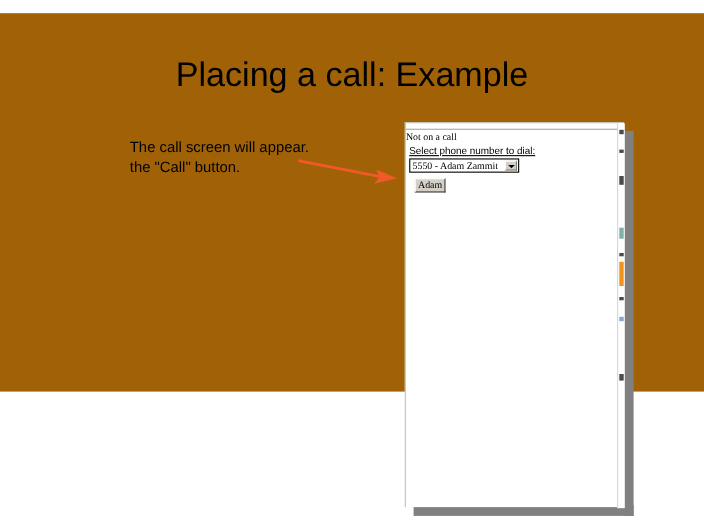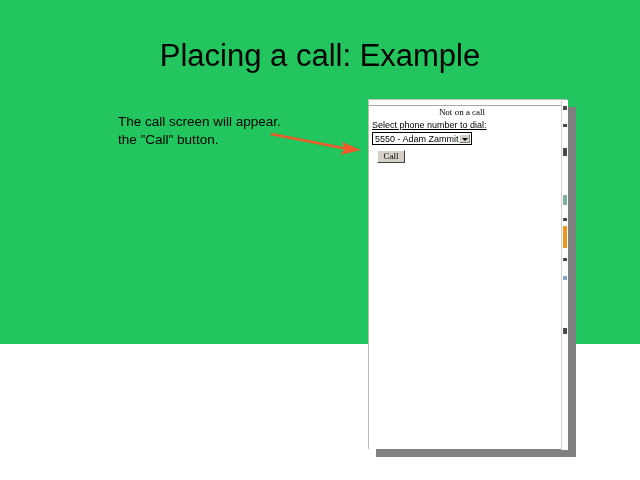--- a/index.html
+++ b/index.html
@@ -10,24 +10,24 @@
     width: 640px;
     height: 480px;
     background: #ffffff;
     font-family: "Liberation Sans", sans-serif;
     overflow: hidden;
     position: relative;
   }
 
   #slide {
     position: absolute;
-    left: 0; top: 0;
+    left: 0; top: 12px;
     width: 640px;
     height: 344px;
-    background: #22c55e;
+    background: #a16207;
   }
 
   
   #slide-title {
     position: absolute;
     left: 0;
     top: 38px;
     width: 640px;
     text-align: center;
     font-family: "Liberation Sans", sans-serif;
@@ -112,21 +112,20 @@
     width: 192px;
     height: 341px;
     background: #ffffff;
   }
 
   #call-status {
     position: absolute;
     left: 0;
     top: 0px;
     width: 186px;
-    text-align: center;
     font-family: "Liberation Serif", serif;
     font-size: 9px;
     color: #000000;
     white-space: nowrap;
   }
 
   #dial-label {
     position: absolute;
     left: 3px;
     top: 13px;
@@ -144,21 +143,21 @@
     width: 100px;
     height: 13px;
     background: #ffffff;
     border: 1px solid #000000;
     box-sizing: border-box;
   }
   #phone-select-value {
     position: absolute;
     left: 2px;
     top: 1px;
-    font-family: Liberation Sans, sans-serif;
+    font-family: Liberation Serif, serif;
     font-size: 9px;
     color: #000000;
     white-space: nowrap;
   }
   #phone-select-arrow {
     position: absolute;
     right: 1px;
     top: 1px;
     width: 11px;
     height: 9px;
@@ -251,21 +250,21 @@
 
         <div id="dial-label">Select phone number to dial:</div>
 
         <div id="phone-select">
           <span id="phone-select-value">5550 - Adam Zammit</span>
           <span id="phone-select-arrow">
             <span class="caret"></span>
           </span>
         </div>
 
-        <div id="call-button">Call</div>
+        <div id="call-button">Adam</div>
 
       </div>
 
       <div id="panel-scrollbar">
         <div class="scroll-mark" style="top:6px;height:4px;"></div>
         <div class="scroll-mark" style="top:24px;height:3px;"></div>
         <div class="scroll-mark" style="top:48px;height:8px;"></div>
         <div class="scroll-mark teal" style="top:95px;height:10px;"></div>
         <div class="scroll-mark" style="top:118px;height:3px;"></div>
         <div class="scroll-mark orange" style="top:126px;height:22px;"></div>

